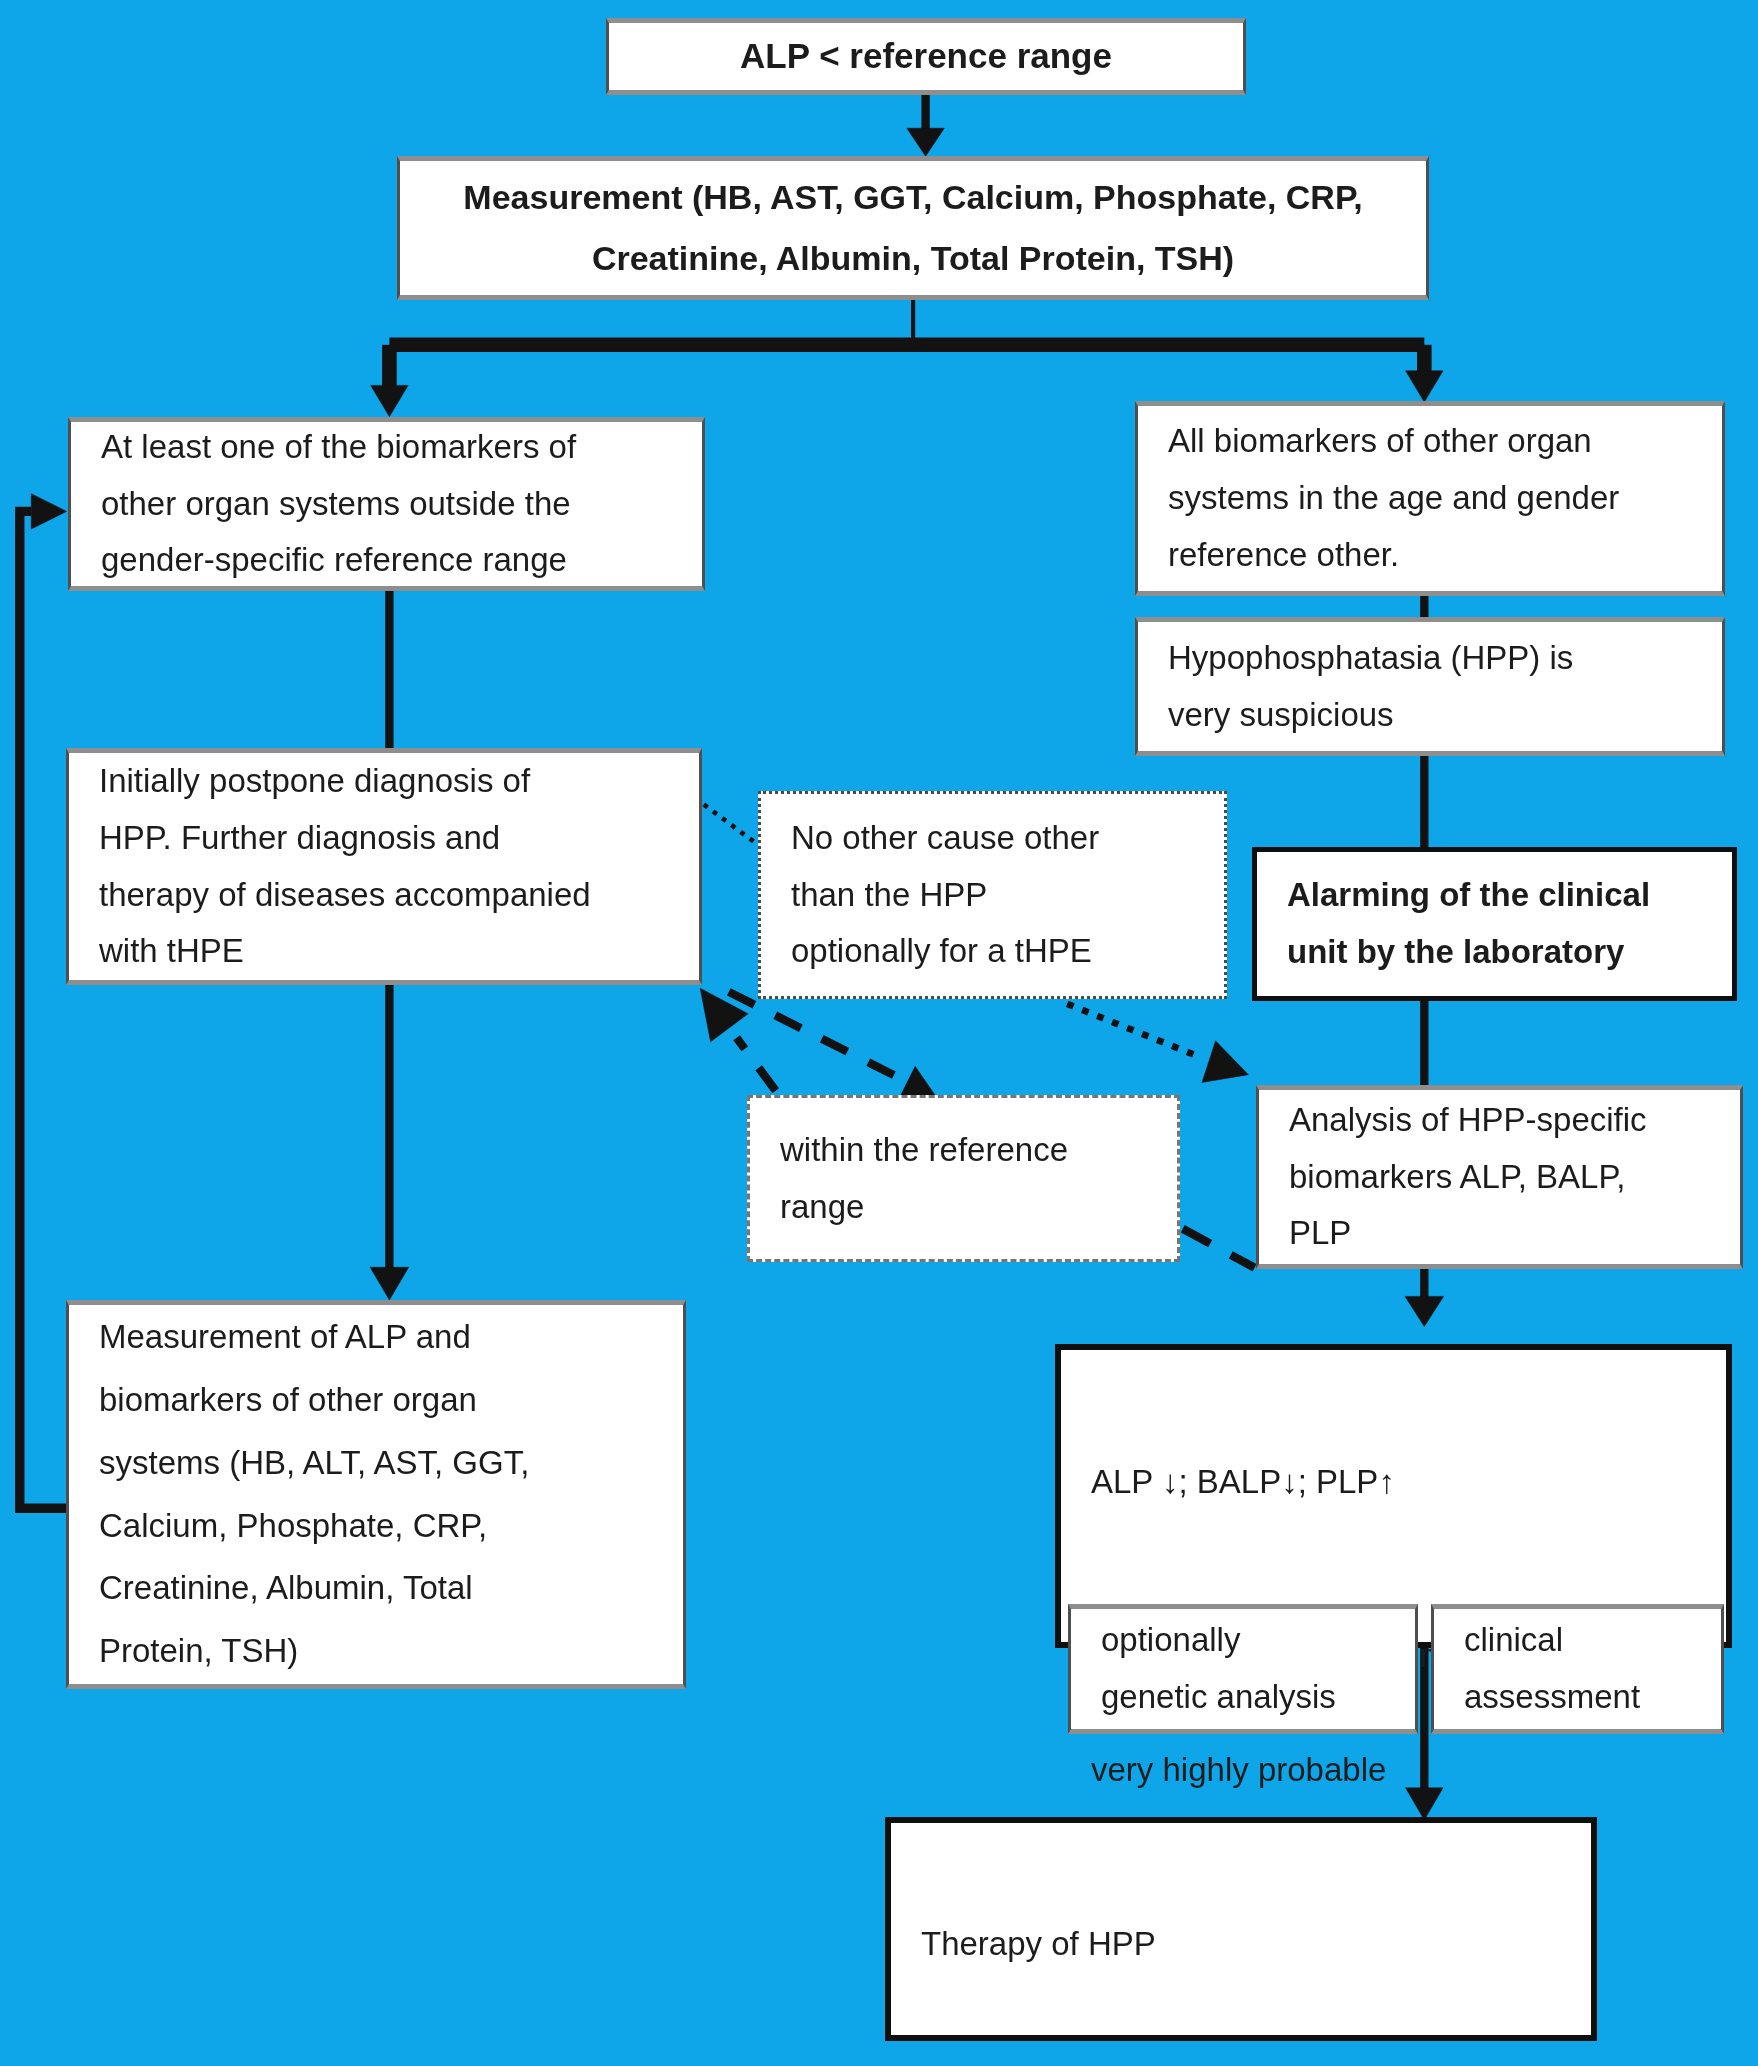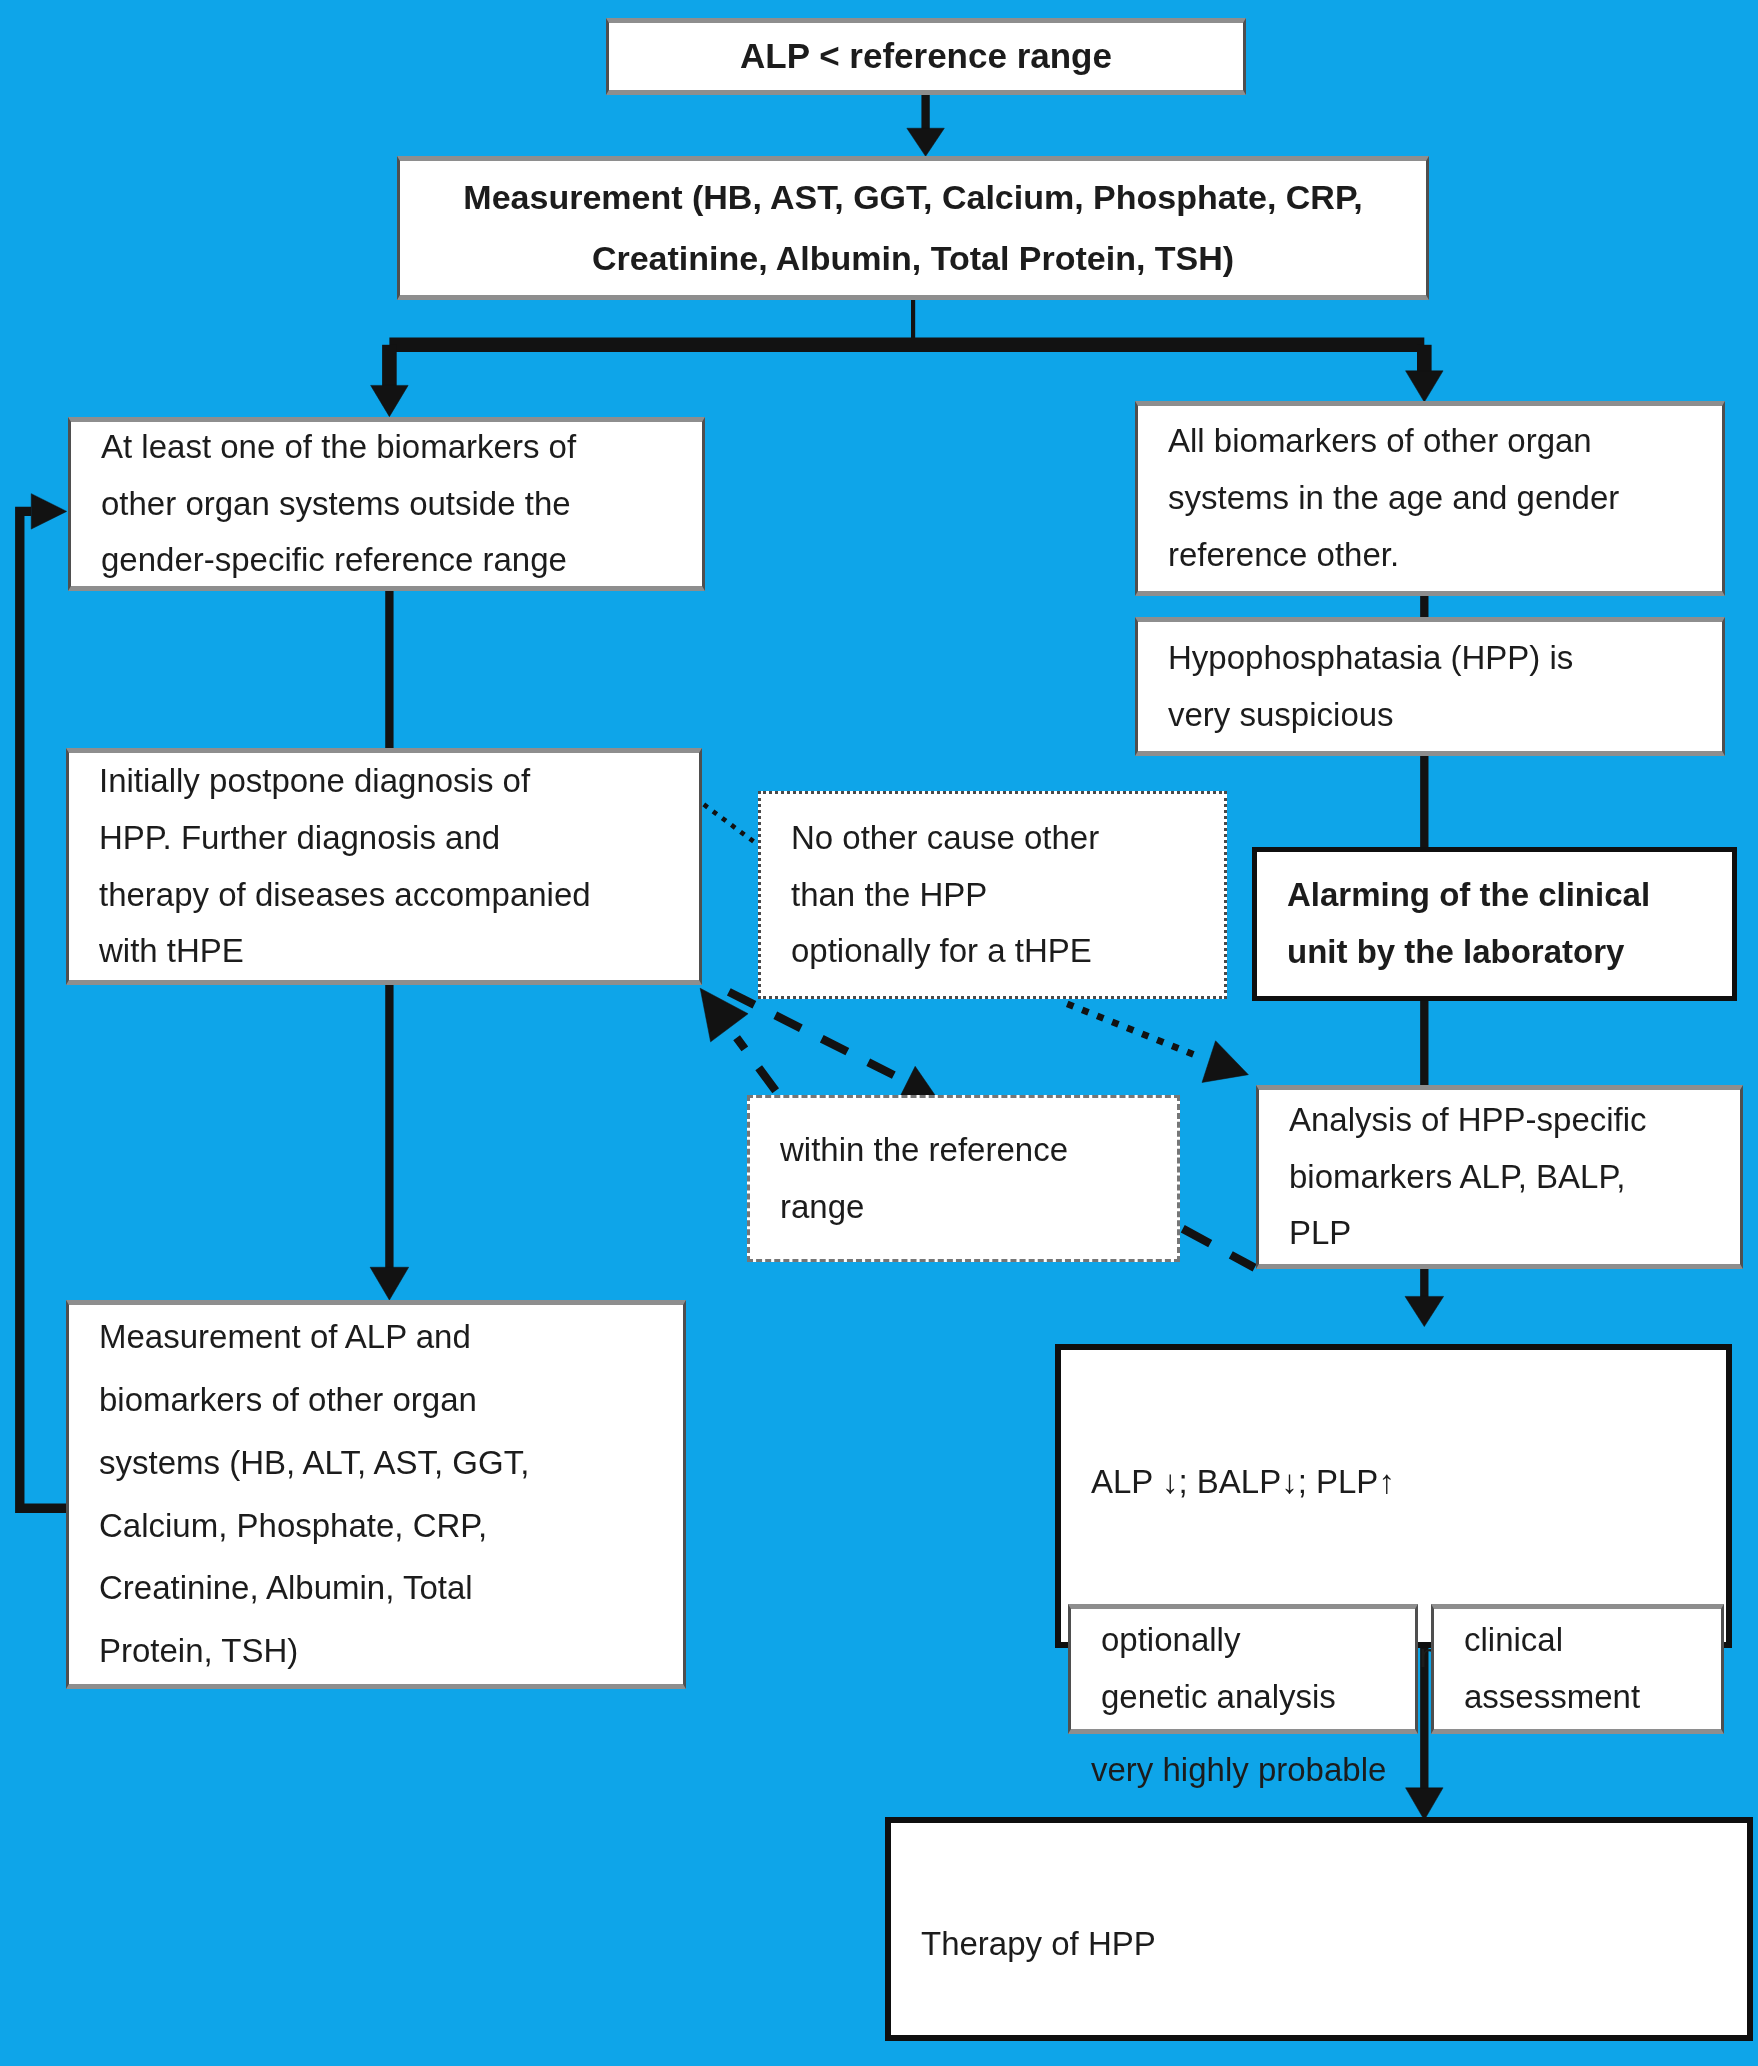--- a/index.html
+++ b/index.html
@@ -39,21 +39,21 @@
   #n-hpp-suspicious {left:1135px;top:617px;width:590px;height:139px;}
   #n-postpone       {left:66px; top:748px;width:636px;height:237px;}
   #n-no-other-cause {left:758px;top:791px;width:469px; height:208px;}
   #n-alarming       {left:1252px;top:847px;width:485px; height:154px;}
   #n-within-range   {left:747px;top:1095px;width:433px; height:167px;}
   #n-analysis       {left:1256px;top:1085px;width:487px; height:184px;}
   #n-measurement-alp{left:66px; top:1300px;width:620px;height:389px;line-height:1.9;}
   #n-alp-findings   {left:1055px;top:1325px;width:677px;height:304px;display:block;padding-top:47px;margin-top:19px;}
   #n-optionally     {left:1068px;top:1604px;width:350px; height:130px;}
   #n-clinical       {left:1431px;top:1604px;width:293px; height:130px;}
-  #n-therapy        {left:885px;top:1817px;width:868px;height:224px;display:block;padding-top:36px;}
+  #n-therapy        {left:885px;top:1817px;width:712px;height:224px;display:block;padding-top:36px;}
 
   .para{margin:0;}
   .para + .para{margin-top:61px;}
   .em-gene{font-weight:bold;font-style:italic;}
 </style>
 </head>
 <body>
 
 <div id="page">
 

